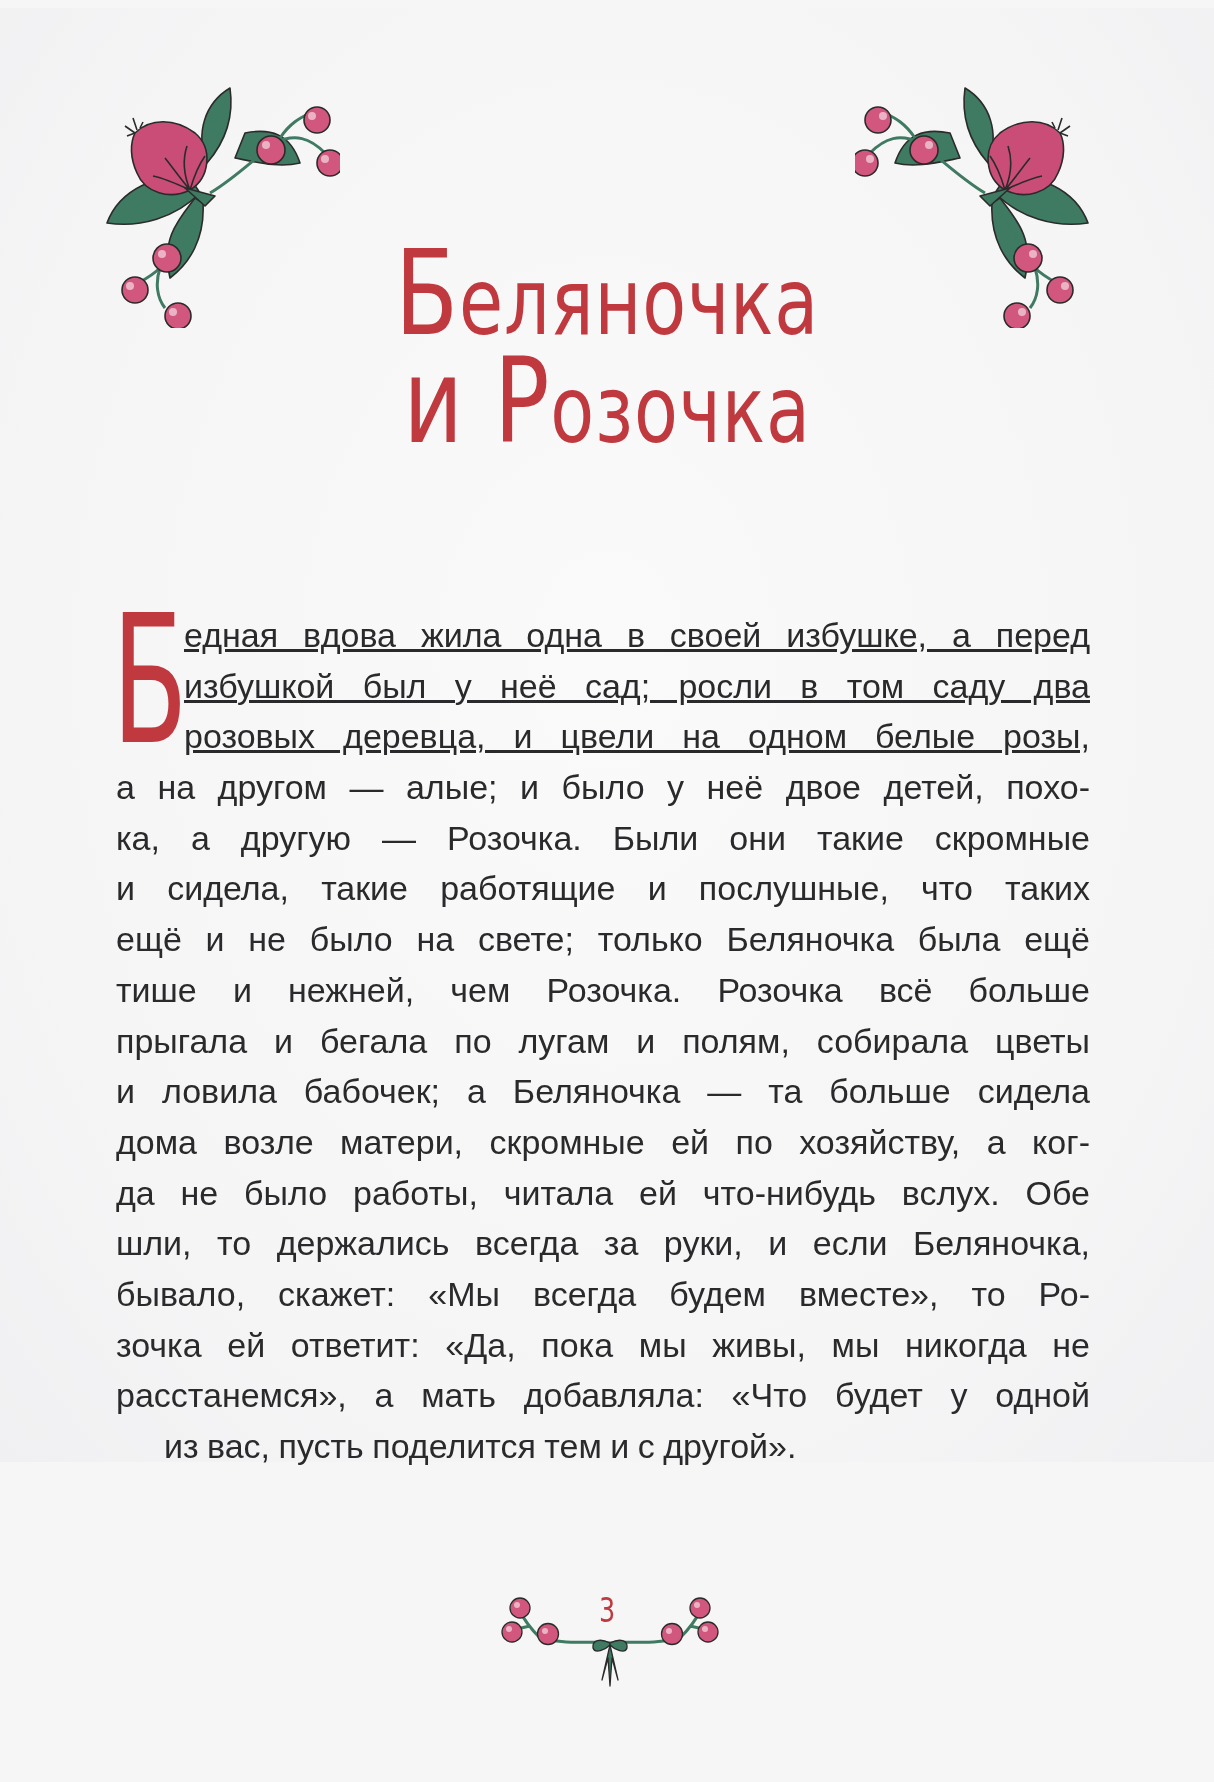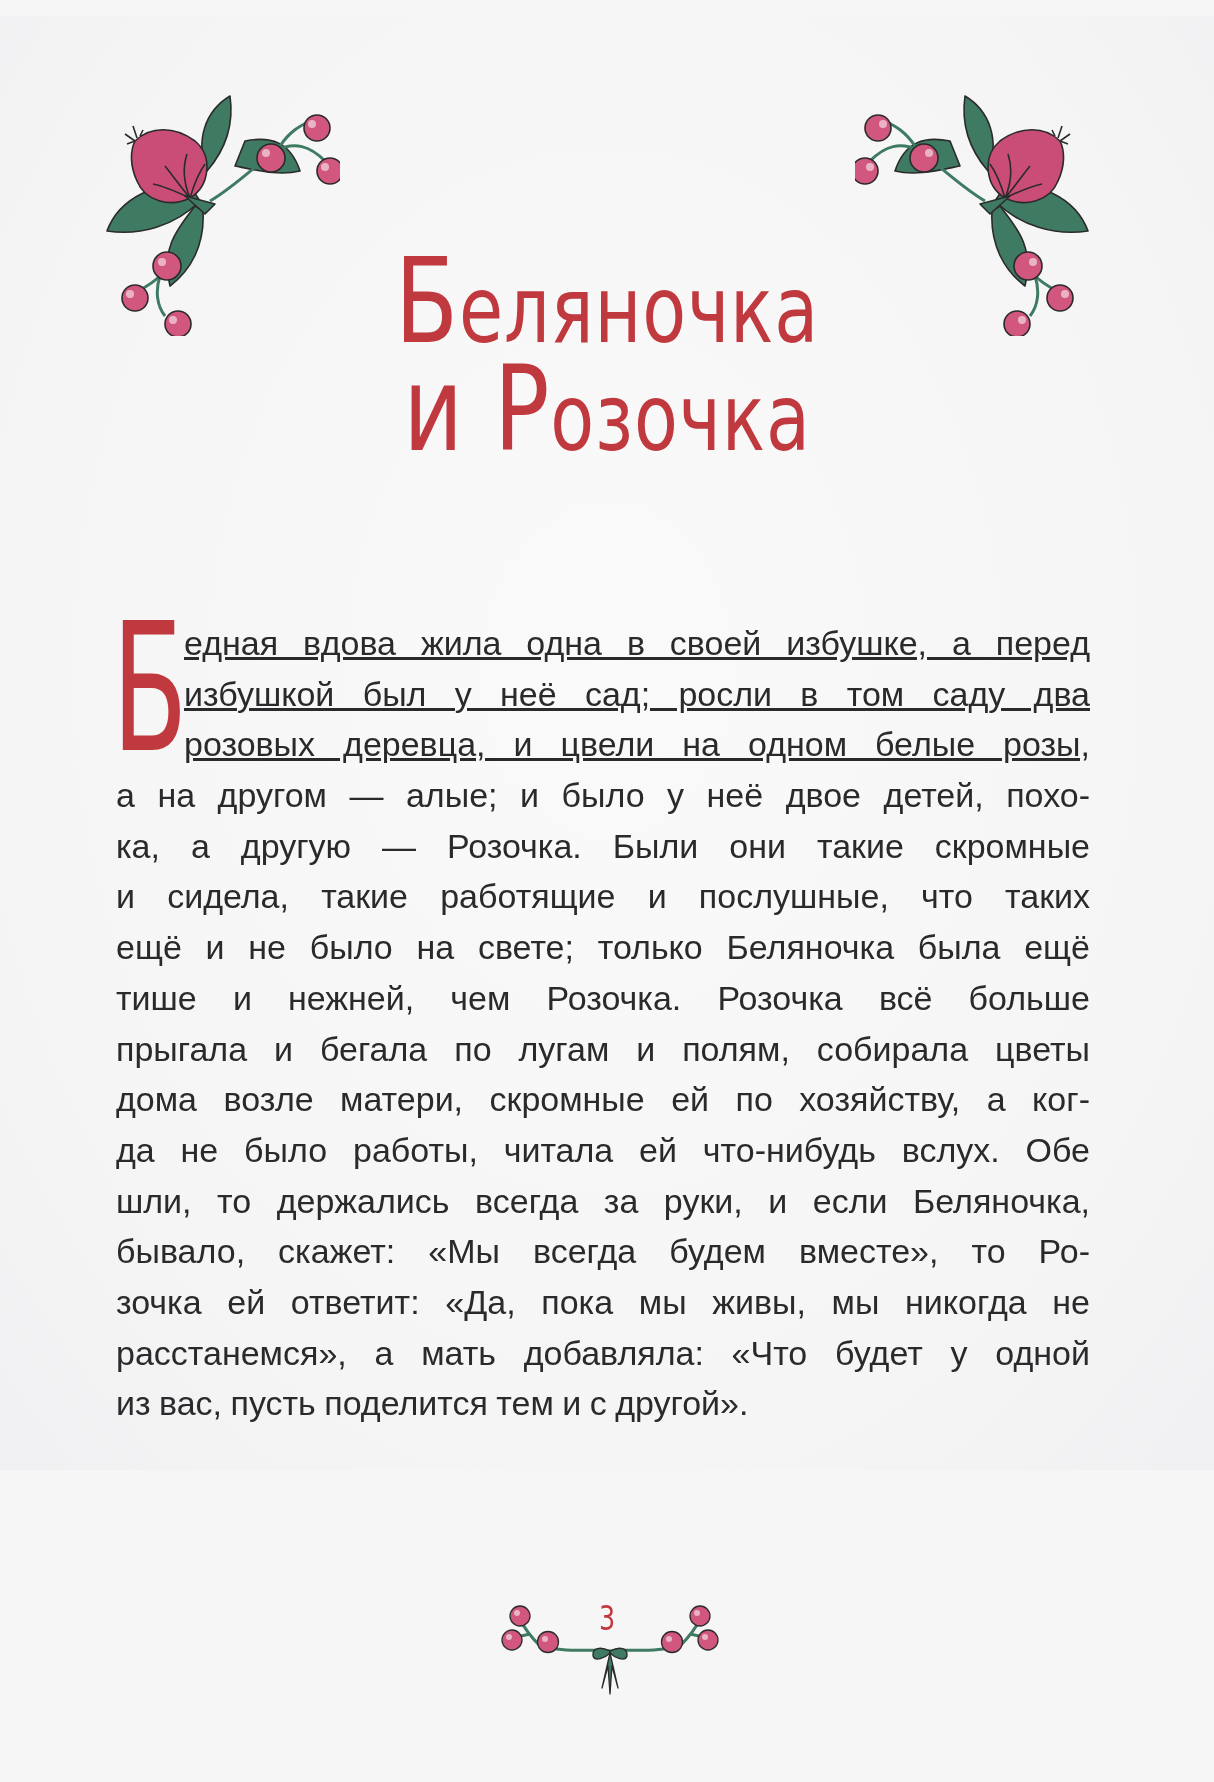--- a/index.html
+++ b/index.html
@@ -3,21 +3,21 @@
 <meta charset="utf-8">
 <style>
   html, body { margin: 0; padding: 0; }
   body {
     width: 1214px; height: 1782px; overflow: hidden;
     background: #f7f6f7;
     position: relative;
     font-family: "Liberation Sans", sans-serif;
   }
   .page {
-    position: absolute; left: 0; top: 16px; width: 1214px; height: 1454px;
+    position: absolute; left: 0; top: 8px; width: 1214px; height: 1454px;
     background: radial-gradient(ellipse at 50% 45%, #fbfafb 0%, #f6f5f6 70%, #f0eff1 100%);
   }
   .ornament { position: absolute; }
   .corner-left { left: 95px; top: 70px; width: 245px; height: 250px; }
   .corner-right { left: 855px; top: 70px; width: 245px; height: 250px; }
   .title {
     position: absolute; left: 300px; width: 614px; top: 236px;
     text-align: center; color: #c0393e;
     font-family: "DejaVu Sans", sans-serif;
     font-weight: normal;
@@ -34,21 +34,21 @@
     color: #2a2a2c;
     font-size: 34px;
     line-height: 50.7px;
   }
   .line {
     display: block; height: 50.7px; white-space: nowrap;
     text-align: justify; text-align-last: justify;
     word-spacing: -1px;
   }
   .line.indent { padding-left: 68px; text-decoration: underline; }
-  .line.last { text-align-last: left; }
+  .line.last { text-align-last: left; margin-left: 48px; }
   .dropcap {
     position: absolute; left: 112px; top: 598px;
     width: 66px; height: 140px;
     color: #c0393e;
     font-family: "DejaVu Sans", sans-serif;
     font-size: 178px; line-height: 150px;
     transform: scaleX(0.62); transform-origin: 0 0;
   }
   .folio {
     position: absolute; left: 500px; top: 1580px; width: 220px; height: 105px;
@@ -143,20 +143,21 @@
   <div class="body-text">
     <span class="line indent">едная вдова жила одна в своей избушке, а перед</span>
     <span class="line indent">избушкой был у неё сад; росли в том саду два</span>
     <span class="line indent">розовых деревца, и цвели на одном белые розы,</span>
     <span class="line">а на другом — алые; и было у неё двое детей, похо-</span>
     <span class="line">ка, а другую — Розочка. Были они такие скромные</span>
     <span class="line">и сидела, такие работящие и послушные, что таких</span>
     <span class="line">ещё и не было на свете; только Беляночка была ещё</span>
     <span class="line">тише и нежней, чем Розочка. Розочка всё больше</span>
     <span class="line">прыгала и бегала по лугам и полям, собирала цветы</span>
+    <span class="line">и ловила бабочек; а Беляночка — та больше сидела</span>
     <span class="line">дома возле матери, скромные ей по хозяйству, а ког-</span>
     <span class="line">да не было работы, читала ей что-нибудь вслух. Обе</span>
     <span class="line">шли, то держались всегда за руки, и если Беляночка,</span>
     <span class="line">бывало, скажет: «Мы всегда будем вместе», то Ро-</span>
     <span class="line">зочка ей ответит: «Да, пока мы живы, мы никогда не</span>
     <span class="line">расстанемся», а мать добавляла: «Что будет у одной</span>
     <span class="line last">из вас, пусть поделится тем и с другой».</span>
   </div>
 
   <svg class="ornament folio" viewBox="0 0 220 105">

